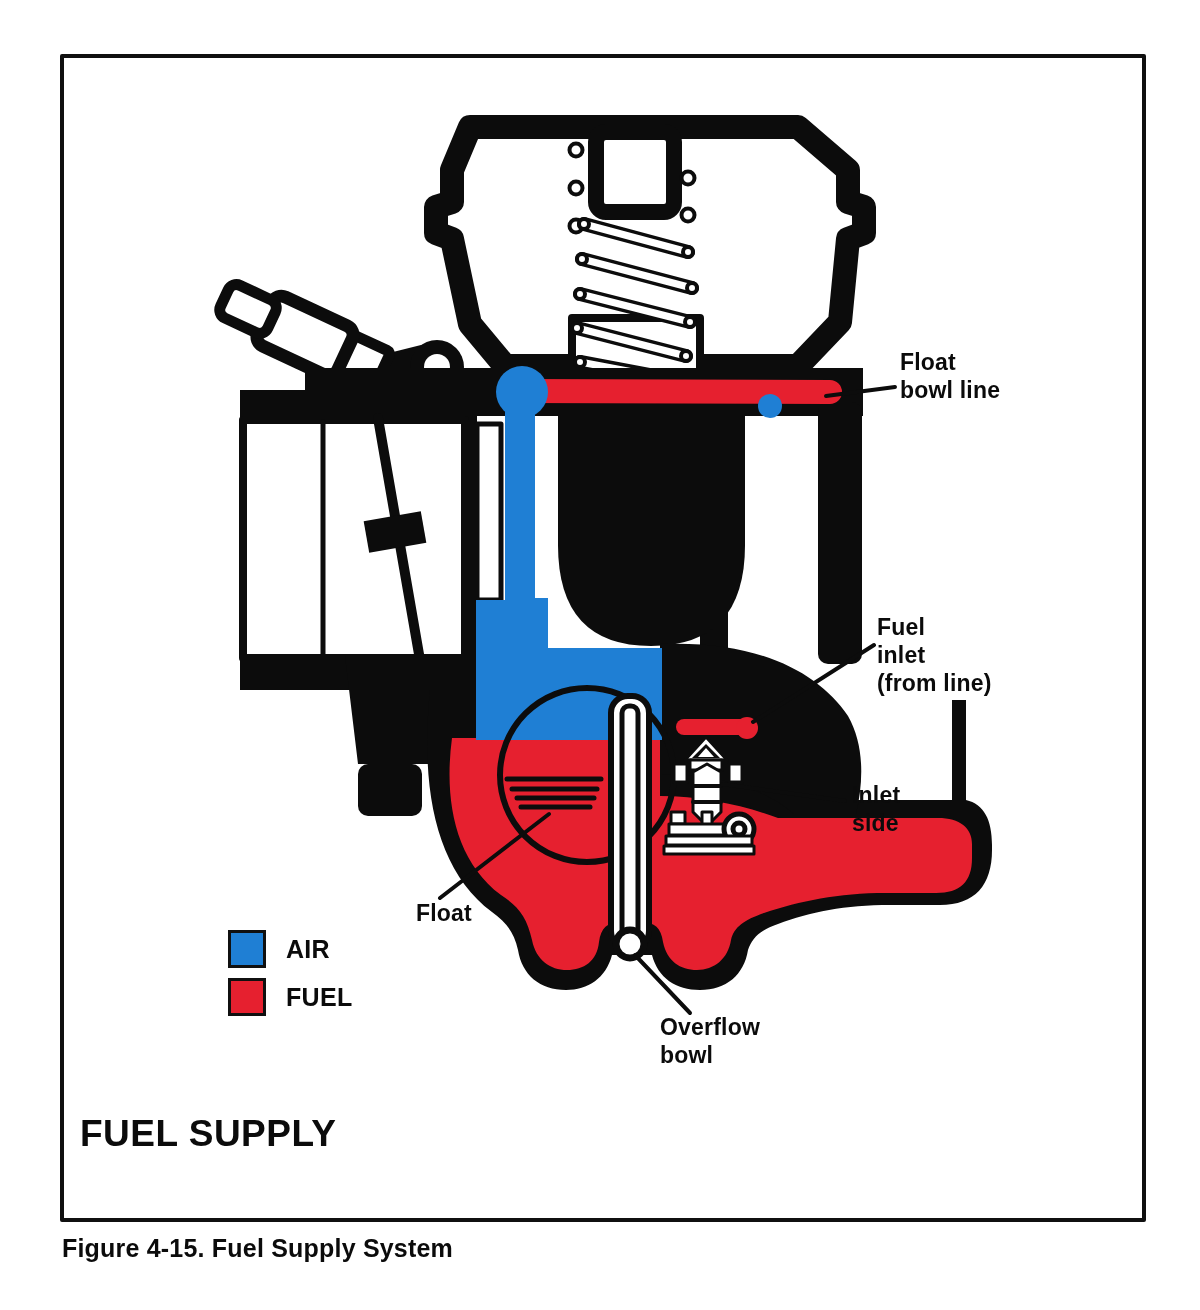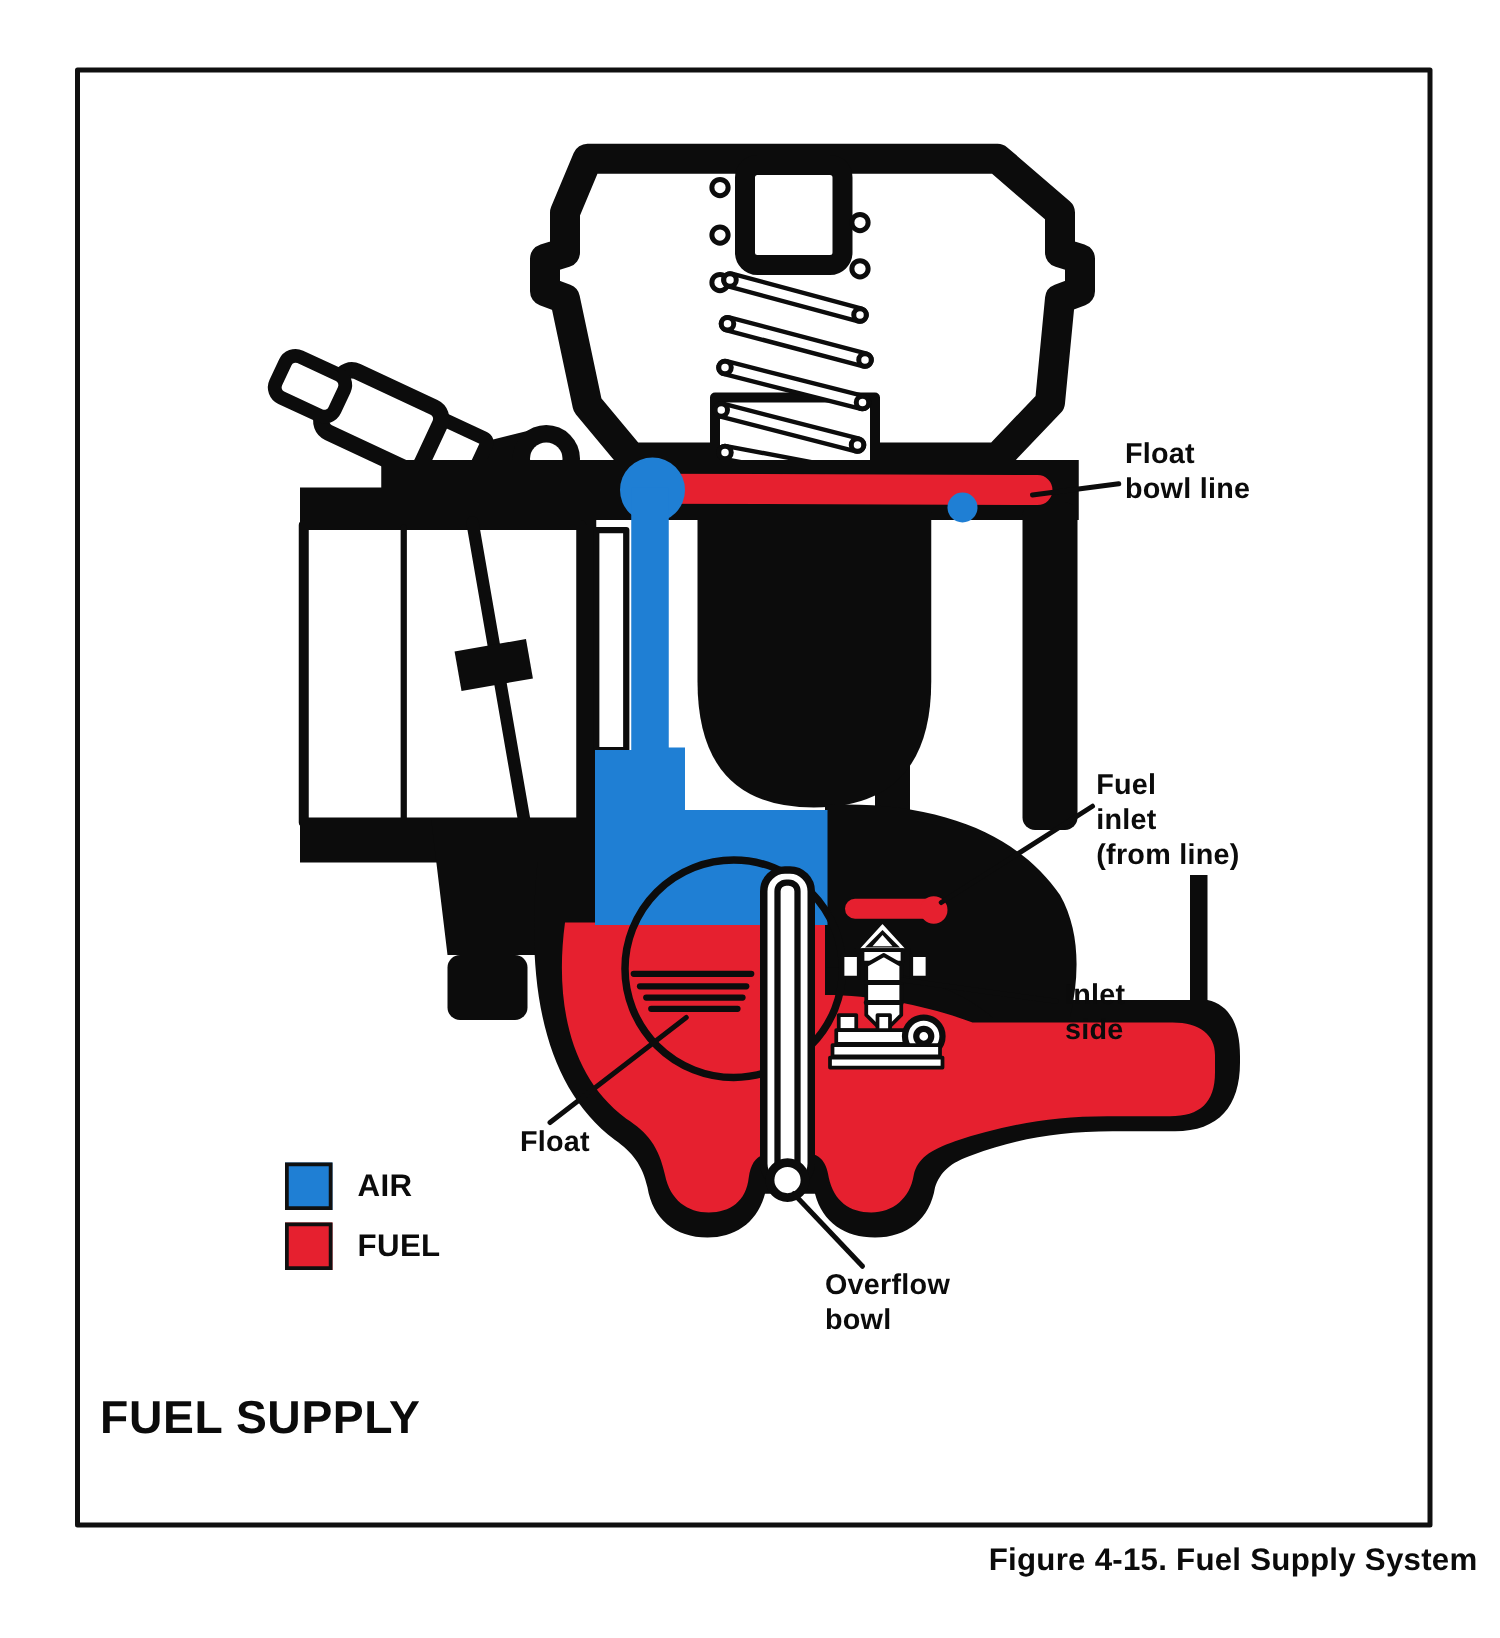--- a/index.html
+++ b/index.html
@@ -14,21 +14,21 @@
   }
   .legend{position:absolute;left:228px;top:929px;width:300px;}
   .legend-row{display:flex;align-items:center;gap:20px;margin-bottom:8px;height:40px;}
   .swatch{width:38px;height:38px;border:3px solid #101010;box-sizing:border-box;flex:0 0 auto;}
   .legend-label{font-weight:700;font-size:25px;letter-spacing:.3px;}
   .title{
     position:absolute;left:80px;top:1113px;width:1082px;
     font-weight:700;font-size:37px;letter-spacing:.5px;
   }
   .caption{
-    position:absolute;left:62px;top:1234px;width:1120px;text-align:right;
+    position:absolute;left:62px;top:1234px;width:1120px;text-align:left;
     font-weight:700;font-size:25px;letter-spacing:.2px;
   }
   
   .f-air{fill:var(--air,#1f7fd4);}
   .f-fuel{fill:var(--fuel,#e6202f);}
   .s-fuel{stroke:var(--fuel,#e6202f);}
   .ink{fill:var(--ink,#0c0c0c);}
 </style>
 </head>
 <body>

